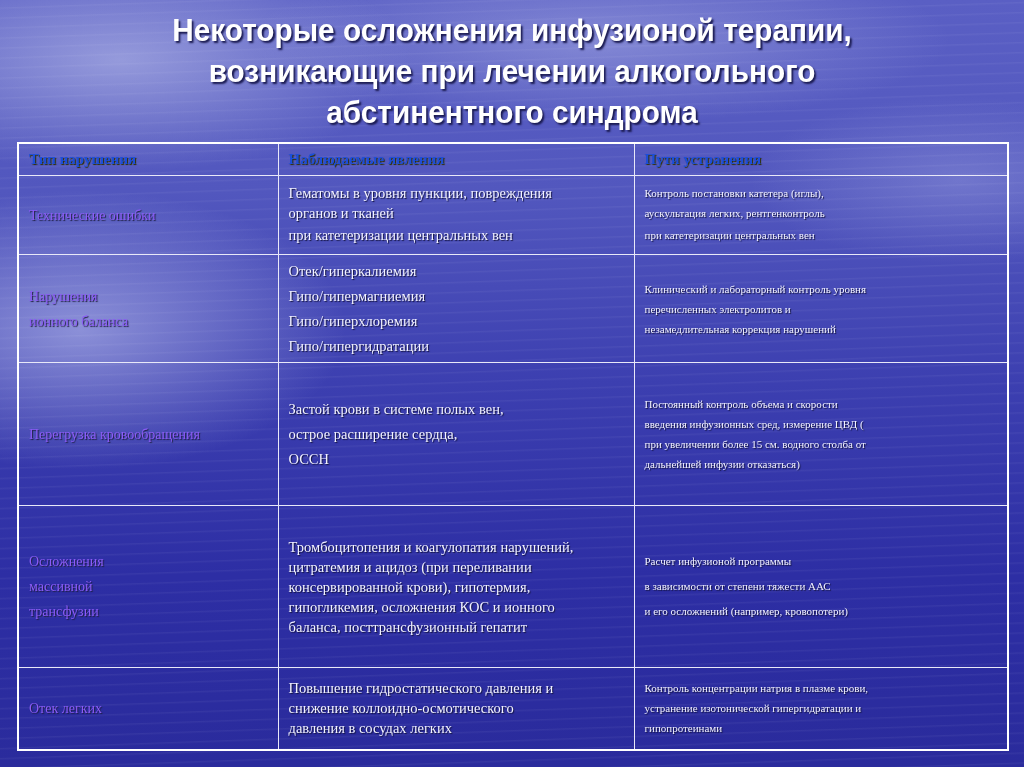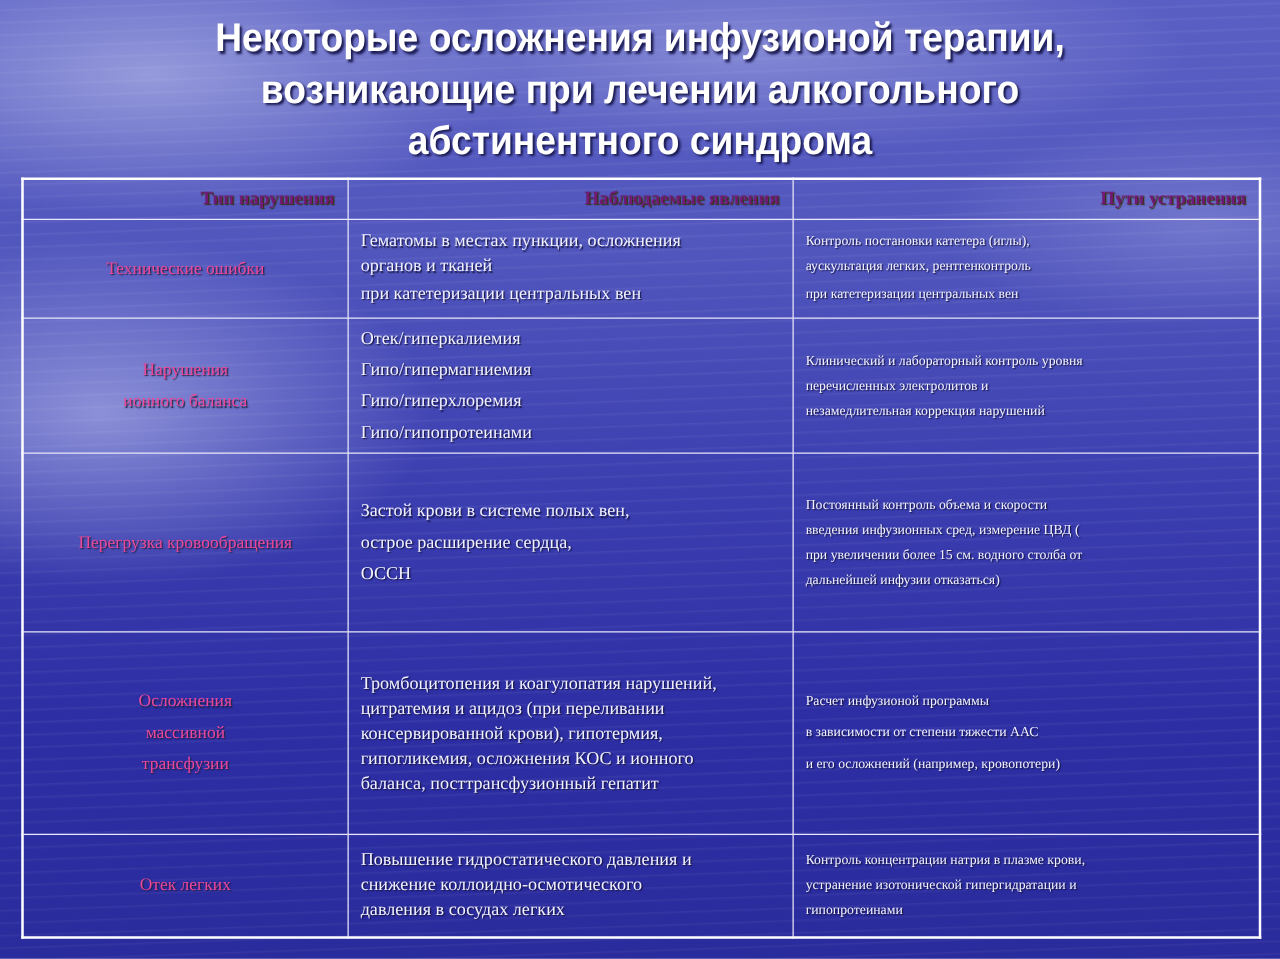--- a/index.html
+++ b/index.html
@@ -29,26 +29,26 @@
   .title span { display: block; }
   table.main {
     position: absolute; left: 17px; top: 142px; width: 990px; height: 607px;
     border-collapse: collapse; border: 2px solid #ffffff;
     table-layout: fixed;
   }
   table.main td, table.main th {
     border: 1px solid #e8e8f8; padding: 0 10px; vertical-align: middle;
   }
   th {
-    color: #701a75; font-weight: bold; font-size: 15px;
-    text-shadow: 1px 1px 1px #303000; text-align: right; height: 31px;
+    color: #1d4ed8; font-weight: bold; font-size: 15px;
+    text-shadow: 1px 1px 1px #303000; text-align: left; height: 31px;
   }
   td.type {
-    color: #ec4899; font-size: 14px; line-height: 25px;
-    text-shadow: 1px 1px 1px #1e1e40; padding-left: 12px; text-align: center;
+    color: #8b5cf6; font-size: 14px; line-height: 25px;
+    text-shadow: 1px 1px 1px #1e1e40; padding-left: 12px;
   }
   td.obs, td.fix {
     color: #f2f2ff; font-size: 14.5px; line-height: 20px;
     text-shadow: 1px 1px 1px #141440;
   }
   td.fix { font-size: 11px; }
   .ln { display: block; }
   .sp { line-height: 25px; }
   col.c1 { width: 260px; }
   col.c2 { width: 356px; }
@@ -82,40 +82,40 @@
       <th>Наблюдаемые явления</th>
       <th>Пути устранения</th>
     </tr>
   </thead>
   <tbody>
     <tr class="r1">
       <td class="type">
         <span class="ln">Технические ошибки</span>
       </td>
       <td class="obs">
-        <span class="ln">Гематомы в местах пункции, осложнения</span>
+        <span class="ln">Гематомы в уровня пункции, повреждения</span>
         <span class="ln">органов и тканей</span>
         <span class="ln sp">при катетеризации центральных вен</span>
       </td>
       <td class="fix">
         <span class="ln">Контроль постановки катетера (иглы),</span>
         <span class="ln">аускультация легких, рентгенконтроль</span>
         <span class="ln sp">при катетеризации центральных вен</span>
       </td>
     </tr>
     <tr class="r2">
       <td class="type">
         <span class="ln">Нарушения</span>
         <span class="ln">ионного баланса</span>
       </td>
       <td class="obs">
         <span class="ln sp">Отек/гиперкалиемия</span>
         <span class="ln sp">Гипо/гипермагниемия</span>
         <span class="ln sp">Гипо/гиперхлоремия</span>
-        <span class="ln sp">Гипо/гипопротеинами</span>
+        <span class="ln sp">Гипо/гипергидратации</span>
       </td>
       <td class="fix">
         <span class="ln">Клинический и лабораторный контроль уровня</span>
         <span class="ln">перечисленных электролитов и</span>
         <span class="ln">незамедлительная коррекция  нарушений</span>
       </td>
     </tr>
     <tr class="r3">
       <td class="type">
         <span class="ln">Перегрузка кровообращения</span>

